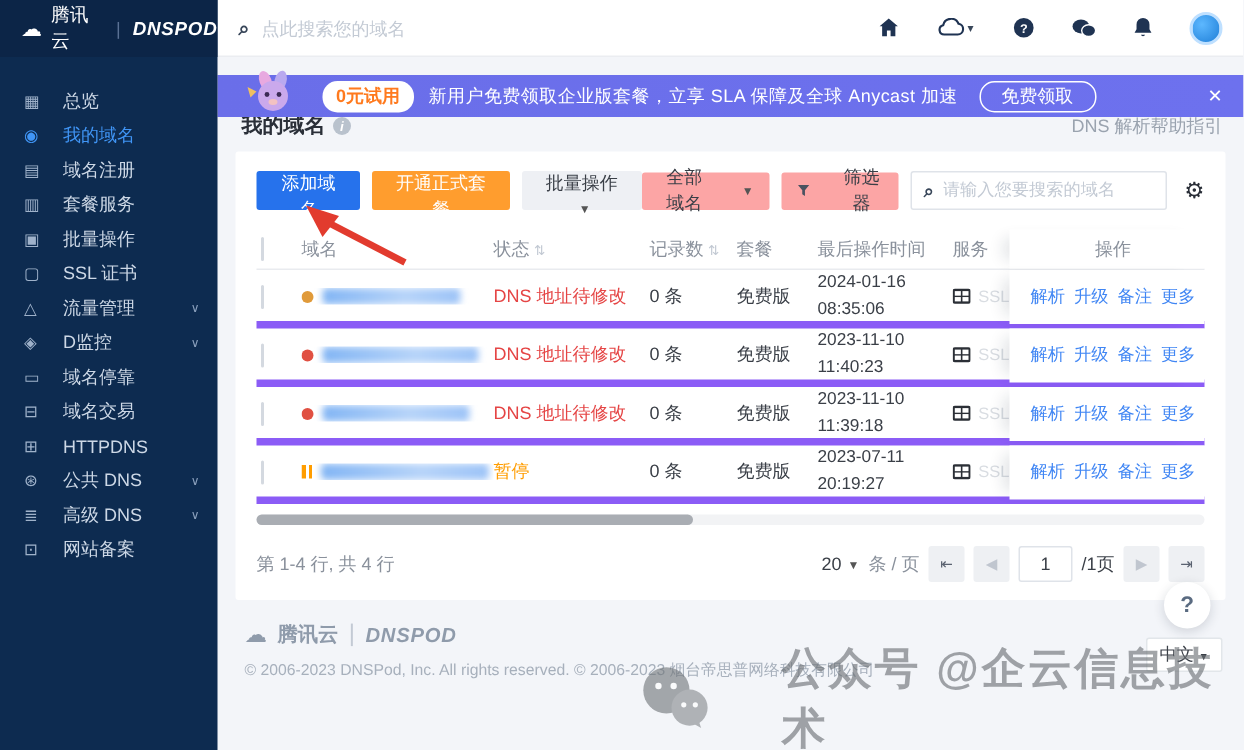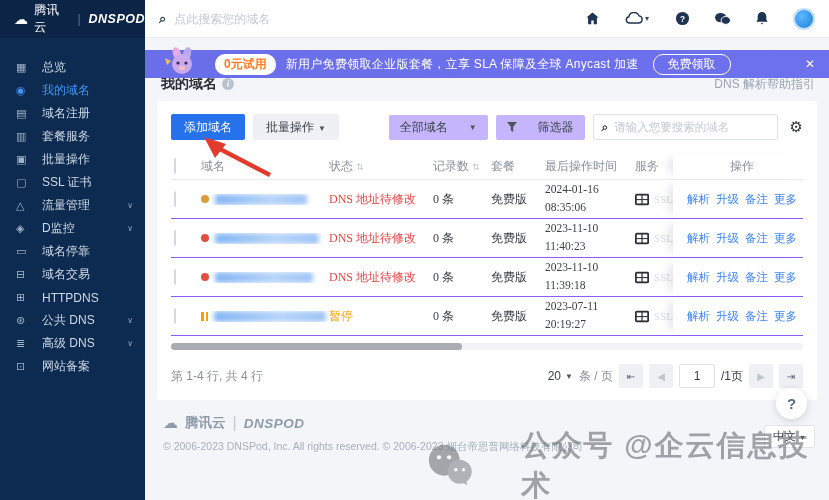--- a/index.html
+++ b/index.html
@@ -48,33 +48,33 @@
 
   .card { background:#fff; margin:0 12px; border-radius:2px; padding:13px 14px 12px; position:relative; }
 
   .toolbar { display:flex; align-items:center; margin-bottom:13px; }
   .btn { height:26px; font-size:12px; border:none; border-radius:2px; padding:0 13px; cursor:pointer; }
   .btn-blue { background:#2672ec; color:#fff; }
   .btn-orange { background:#ff9d2e; color:#fff; margin-left:8px; }
   .btn-gray { background:#eef0f4; color:#3a3f47; margin-left:8px; }
   .btn-gray .dd { font-size:8px; margin-left:4px; color:#555; }
   .tb-right { margin-left:auto; display:flex; align-items:center; gap:8px; }
-  .chip { height:25px; background:#c4b5fd; border:none; border-radius:2px; font-size:12px; color:#3a3f47; padding:0 11px; display:flex; align-items:center; gap:21px; cursor:pointer; }
+  .chip { height:25px; background:#fca5a5; border:none; border-radius:2px; font-size:12px; color:#3a3f47; padding:0 11px; display:flex; align-items:center; gap:21px; cursor:pointer; }
   .chip .dd { font-size:8px; color:#555; }
   .search-box { height:26px; border:1px solid #dfe3e9; border-radius:2px; display:flex; align-items:center; padding:0 8px; gap:6px; width:185px; background:#fff; }
   .search-box .mag { font-size:12px; color:#39475a; font-weight:bold; }
   .search-box input { border:none; outline:none; font-size:11.5px; width:140px; color:#333; }
   .search-box input::placeholder { color:#c3cad4; }
   .gear { font-size:15px; color:#2a2f38; cursor:pointer; margin-left:4px; }
 
   
   .table { position:relative; }
   .trow { display:grid; grid-template-columns:30px 128px 104px 58px 54px 90px 38px 1fr; align-items:center; }
   .thead { height:27px; border-bottom:1px solid #e9ebef; color:#8a919c; font-size:12px; }
-  .tbody-row { height:39px; border-bottom:1px solid #8b5cf6; font-size:12px; color:#3a3f47;font-family:Liberation Serif, serif; }
+  .tbody-row { height:39px; border-bottom:5px solid #8b5cf6; font-size:12px; color:#3a3f47; }
   .cb { width:13px; height:13px; border:1px solid #d4d9e0; border-radius:2px; background:#fff; margin-left:3px; cursor:pointer; }
   .sort { font-size:9px; color:#c2c9d3; margin-left:3px; }
   .domain-cell { display:flex; align-items:center; gap:6px; overflow:hidden; }
   .dot { width:8px; height:8px; border-radius:50%; flex:none; }
   .dot-orange { background:#e09a3a; }
   .dot-red { background:#e05042; }
   .pause-ic { display:flex; gap:2px; flex:none; }
   .pause-ic i { display:block; width:2.5px; height:9px; background:#ff9d00; }
   .dblur { height:11px; border-radius:3px; background:linear-gradient(90deg,#82b5f4,#b7d4f9 60%,#9cc3f7); filter:blur(2.5px); cursor:pointer; }
   .st-red { color:#e54545; }
@@ -257,20 +257,21 @@
     <div class="page-head">
       <span class="page-title">我的域名</span>
       <span class="info-dot">i</span>
       <span class="help-link">DNS 解析帮助指引</span>
     </div>
 
     <div class="card">
 
       <div class="toolbar">
         <button class="btn btn-blue">添加域名</button>
+        <button class="btn btn-orange">开通正式套餐</button>
         <button class="btn btn-gray"><span>批量操作</span><span class="dd">▼</span></button>
         <div class="tb-right">
           <button class="chip">
               <span>全部域名</span>
               <span class="dd">▼</span>
             </button>
           <button class="chip">
             <svg width="10" height="10" viewBox="0 0 10 10">
                 <path d="M0 0h10L6.2 4.8V10L3.8 8.4V4.8z" fill="#4a5260"></path>
               </svg>

